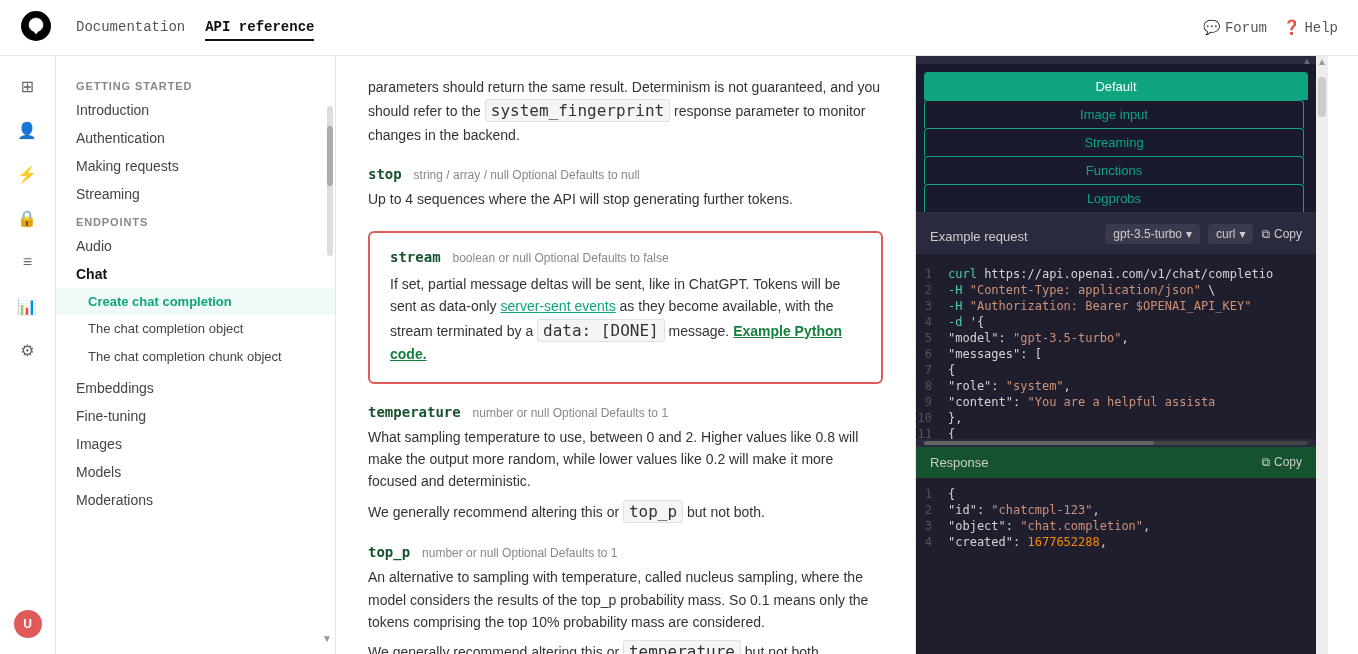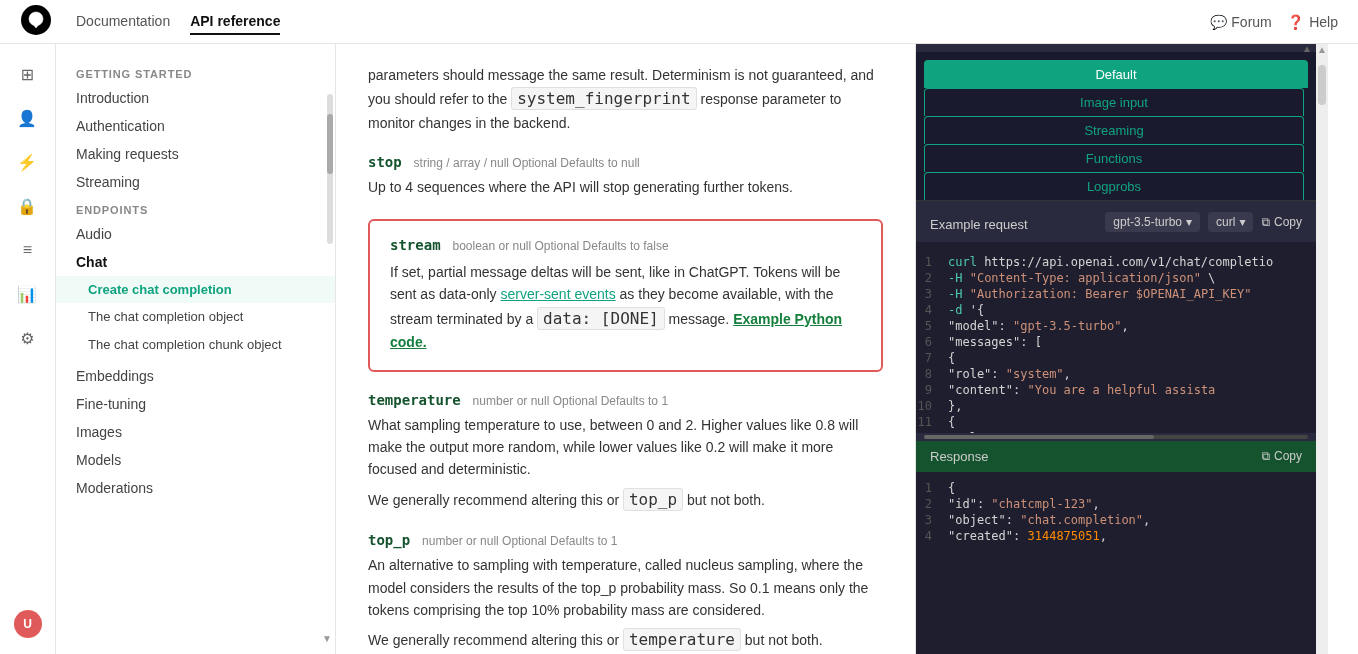--- a/index.html
+++ b/index.html
@@ -1,21 +1,21 @@
 <!DOCTYPE html>
 <html><head>
   <meta charset="utf-8">
   <style>
     * { box-sizing: border-box; margin: 0; padding: 0; }
     body { font-family: -apple-system, BlinkMacSystemFont, 'Segoe UI', sans-serif; font-size: 14px; background: #fff; color: #333; display: flex; flex-direction: column; height: 654px; overflow: hidden; }
 
     
     .top-nav {
-      display: flex; align-items: center; height: 44px; border-bottom: 1px solid #e5e5e5;
-      padding: 0 20px; gap: 24px; flex-shrink: 0;
+      display: flex; align-items: center; height: 56px; border-bottom: 1px solid #e5e5e5;
+      padding: 0 20px; gap: 24px; flex-shrink: 0; font-family: Liberation Mono, monospace;
     }
     .nav-links { display: flex; gap: 20px; }
     .nav-link { font-size: 14px; color: #555; cursor: pointer; text-decoration: none; padding: 4px 0; }
     .nav-link.active { color: #111; font-weight: 600; border-bottom: 2px solid #111; }
     .top-right { margin-left: auto; display: flex; gap: 16px; align-items: center; }
     .top-right-link { font-size: 14px; color: #555; cursor: pointer; display: flex; align-items: center; gap: 4px; }
 
     
     .main-layout { display: flex; flex: 1; overflow: hidden; }
 
@@ -214,21 +214,21 @@
       <div style="width:6px; height:60px; background:#aaa; border-radius:3px; margin-top:20px;"></div>
     </div>
 
     <div style="position:absolute; right:0; bottom:10px; width:16px; text-align:center; color:#999; font-size:10px;">▼</div>
   </div>
 
   <div class="content-area">
 
     <div class="doc-content">
       <p class="doc-para">
-        <span>parameters should message the same result. Determinism is not guaranteed, and you should refer to the</span>
+        <span>parameters should return the same result. Determinism is not guaranteed, and you should refer to the</span>
         <code class="code-inline">system_fingerprint</code>
         <span>response parameter to monitor changes in the backend.</span>
       </p>
 
       <div class="param-block">
         <div>
           <span class="param-name">stop</span>
           <span class="param-meta">string / array / null  Optional  Defaults to null</span>
         </div>
         <p class="param-desc">Up to 4 sequences where the API will stop generating further tokens.</p>
@@ -404,21 +404,21 @@
           <div class="code-line">
             <span class="line-num">2</span>
             <span><span class="c-white">  "id": </span><span class="c-string">"chatcmpl-123"</span><span class="c-white">,</span></span>
           </div>
           <div class="code-line">
             <span class="line-num">3</span>
             <span><span class="c-white">  "object": </span><span class="c-string">"chat.completion"</span><span class="c-white">,</span></span>
           </div>
           <div class="code-line">
             <span class="line-num">4</span>
-            <span><span class="c-white">  "created": </span><span class="c-orange">3144875051</span><span class="c-white">,</span></span>
+            <span><span class="c-white">  "created": </span><span class="c-orange">1677652288</span><span class="c-white">,</span></span>
           </div>
         </div>
 
     </div>
 
     <div class="right-scroll">
       <span style="font-size:10px; color:#999;">▲</span>
       <div class="right-scroll-thumb"></div>
     </div>
 

